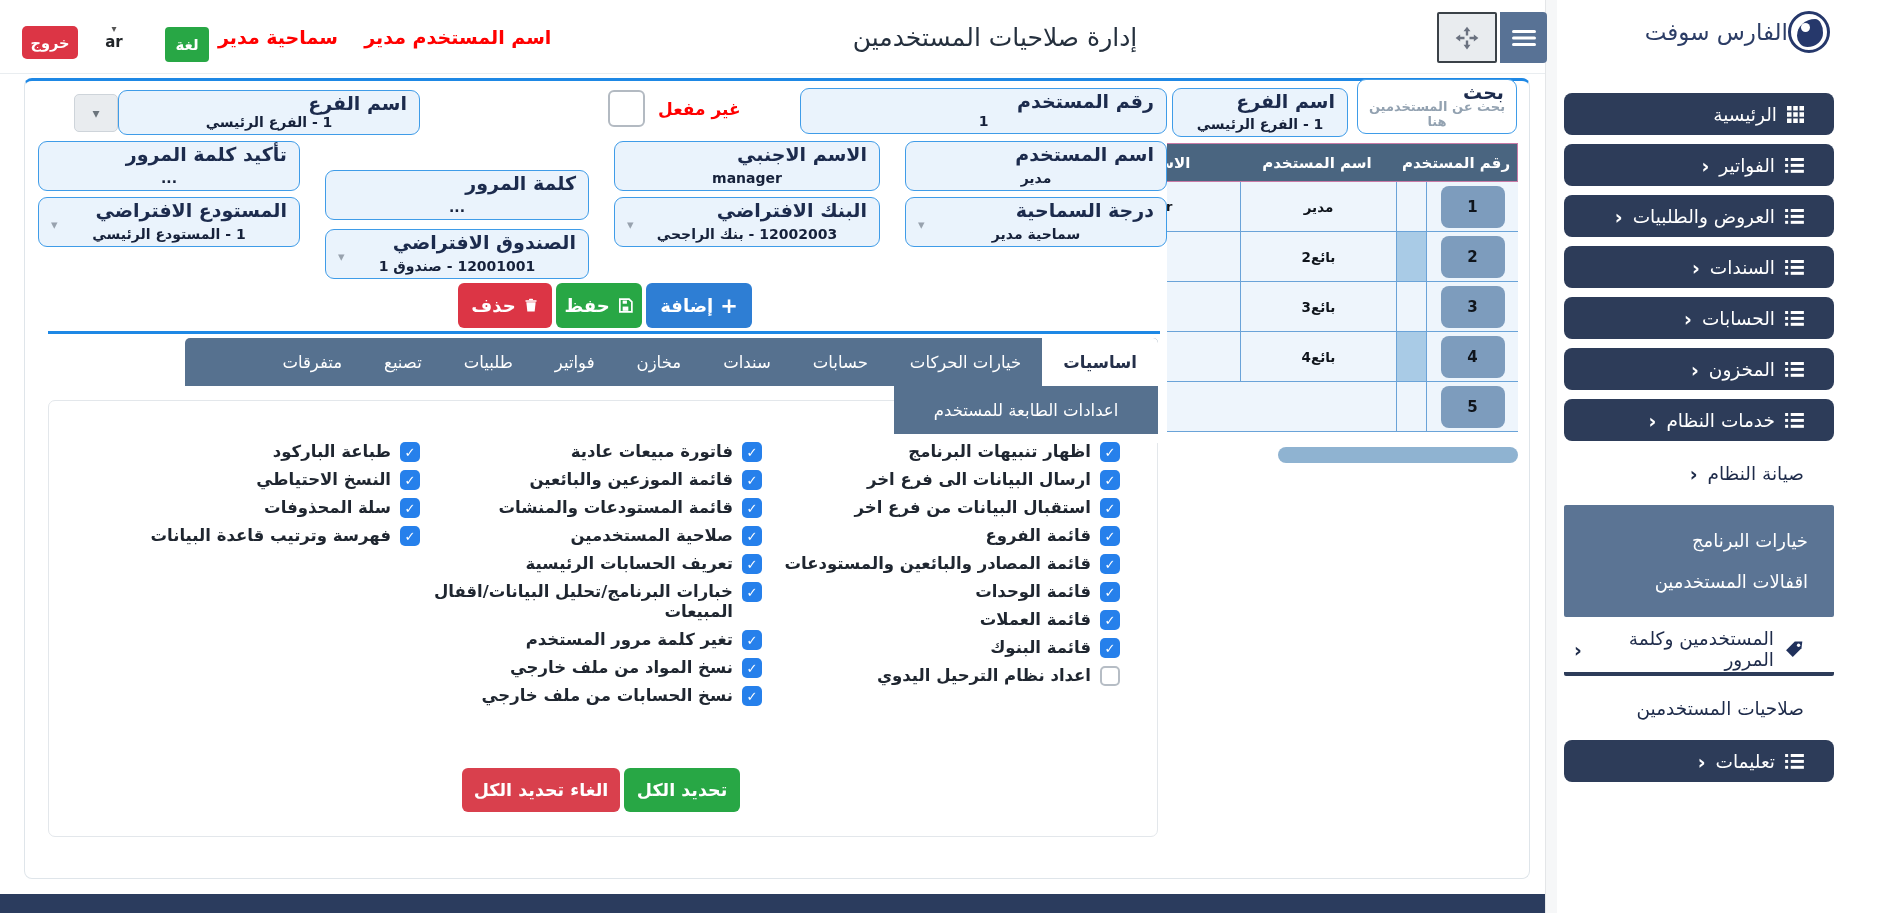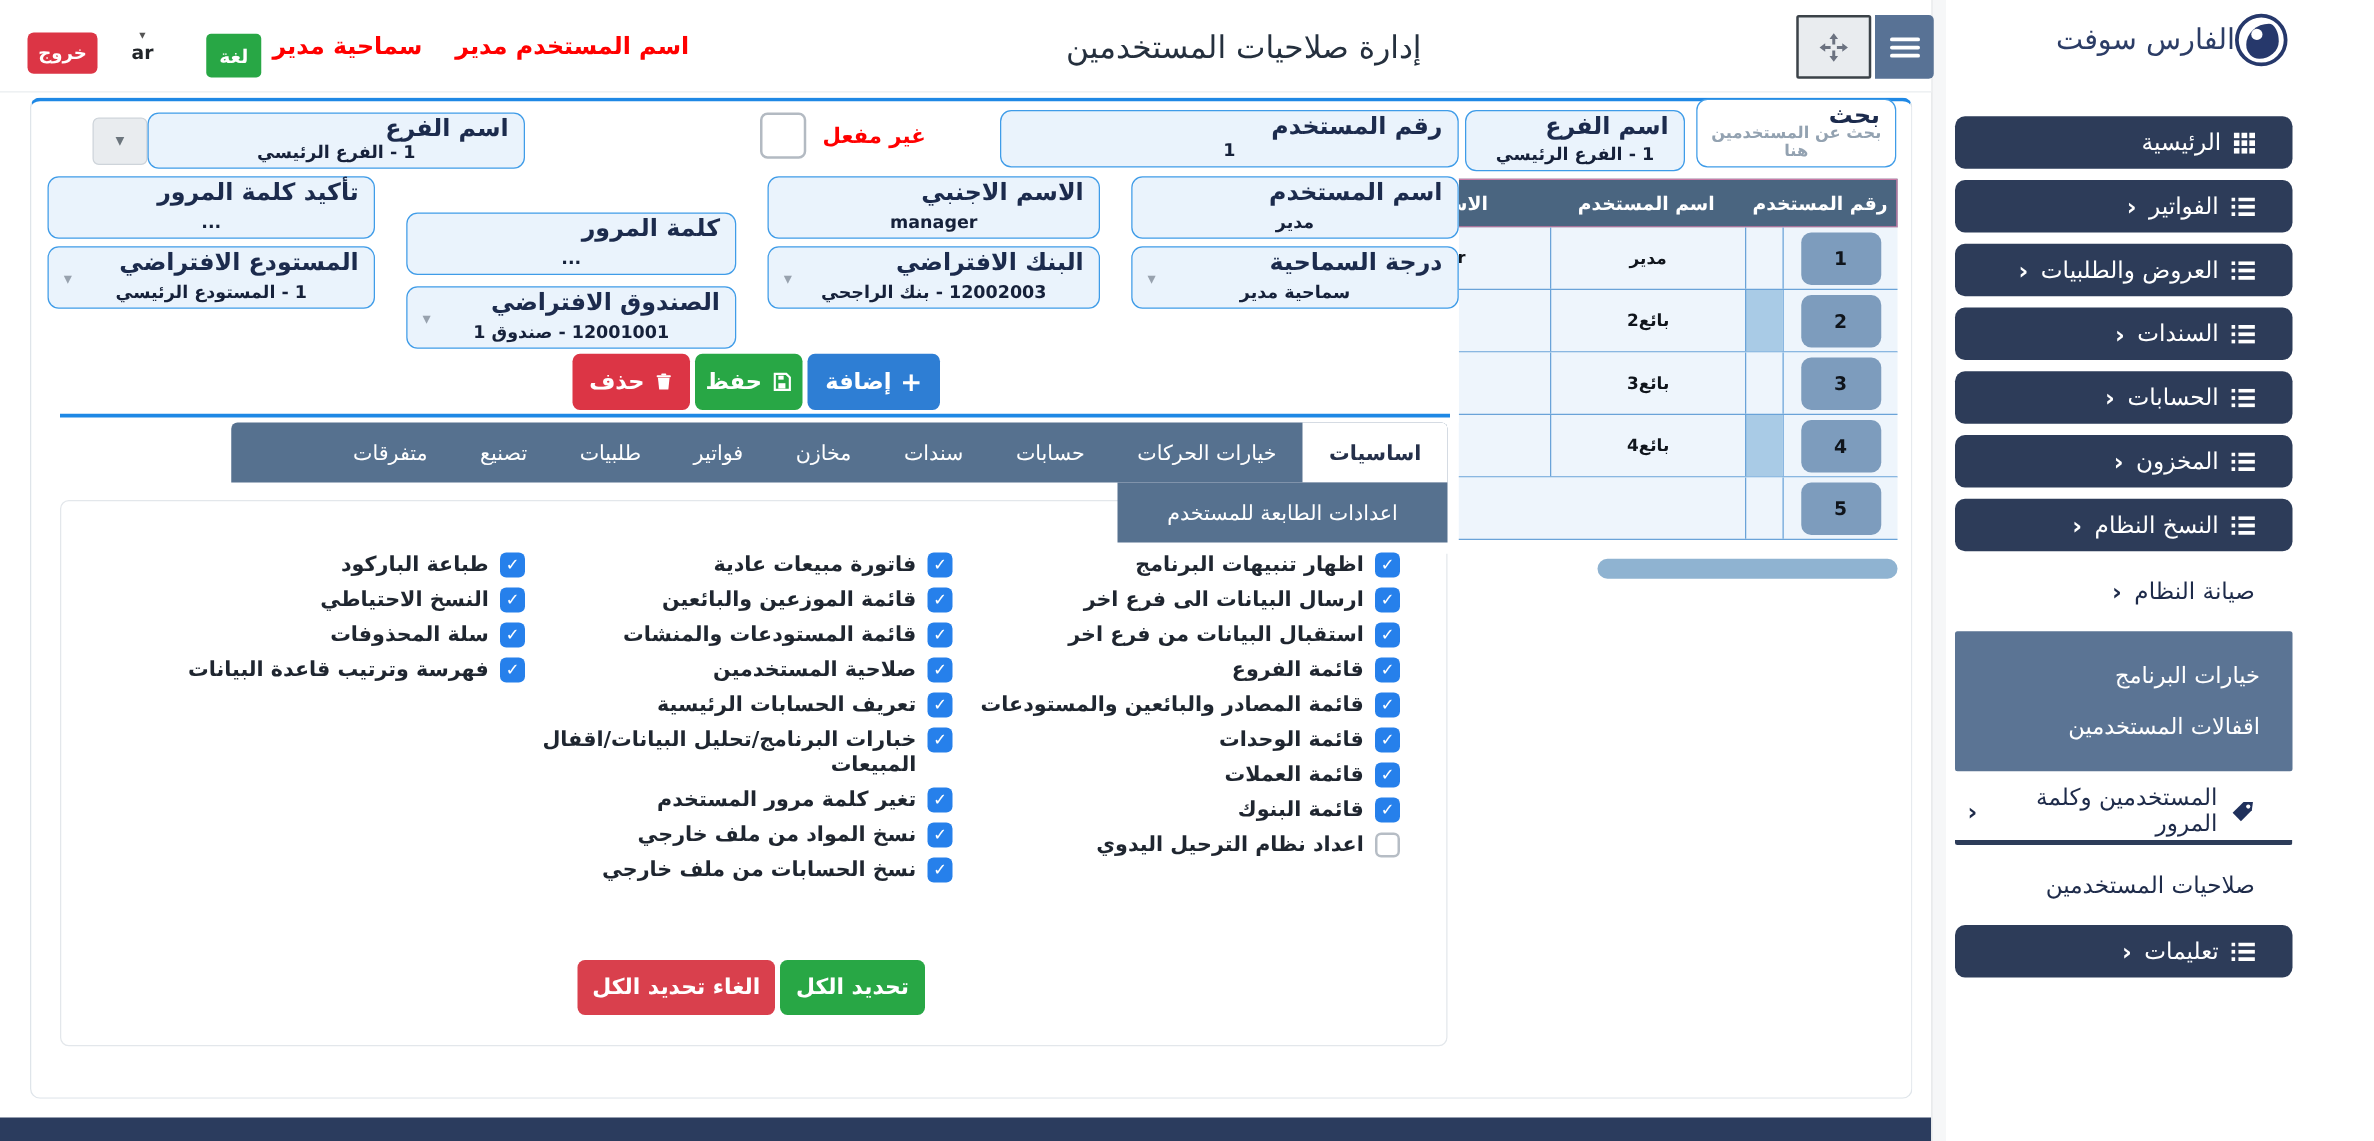--- a/index.html
+++ b/index.html
@@ -511,21 +511,21 @@
             <g fill="#fff">
               <rect x="0" y="0" width="3.2" height="3.2"></rect>
               <rect x="6" y="0" width="14" height="3.2"></rect>
               <rect x="0" y="6.3" width="3.2" height="3.2"></rect>
               <rect x="6" y="6.3" width="14" height="3.2"></rect>
               <rect x="0" y="12.6" width="3.2" height="3.2"></rect>
               <rect x="6" y="12.6" width="14" height="3.2"></rect>
             </g>
           </svg>
         </span>
-        <span>النسخ النظام</span>
+        <span>خدمات النظام</span>
         <span class="chev">‹</span>
       </div>
       <div class="side-item white">
         <span>صيانة النظام</span>
         <span class="chev">‹</span>
       </div>
       <div class="side-sub">
         <div class="subrow">خيارات البرنامج</div>
         <div class="subrow">اقفالات المستخدمين</div>
       </div>

